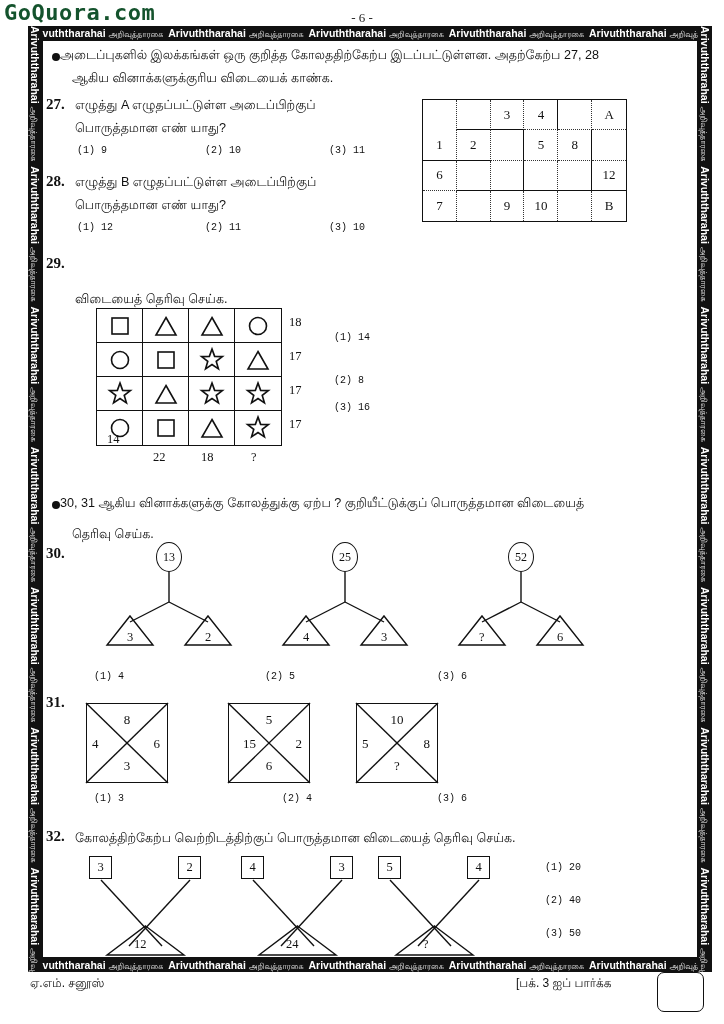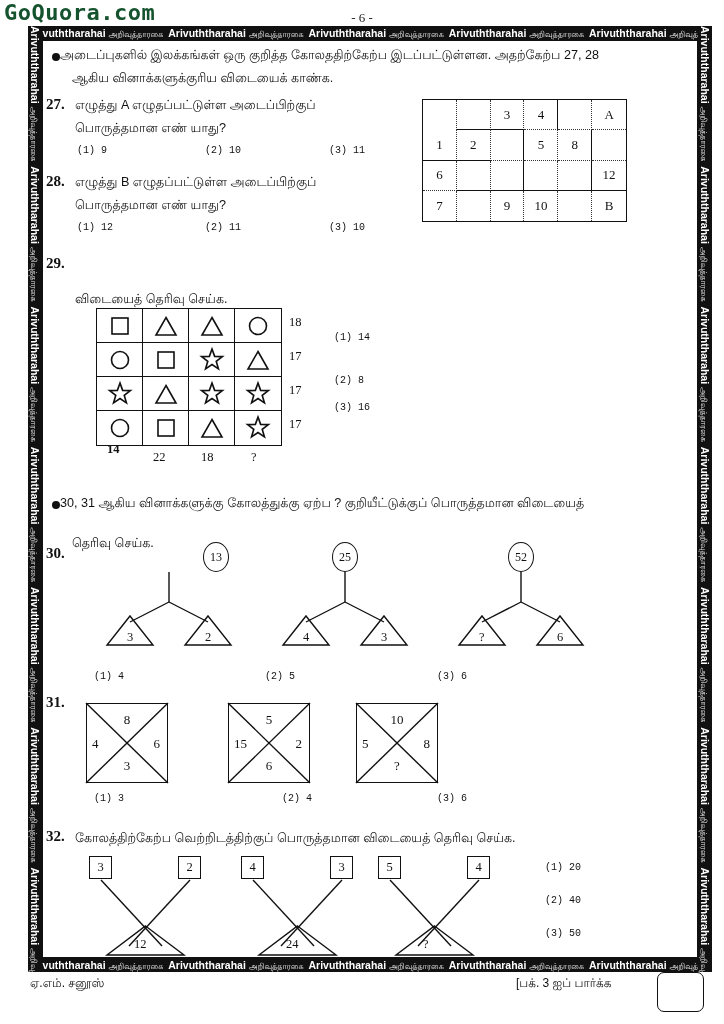--- a/index.html
+++ b/index.html
@@ -384,41 +384,41 @@
             <polygon points="13.00,2.00 15.53,9.02 22.99,9.26 17.09,13.83 19.17,20.99 13.00,16.80 6.83,20.99 8.91,13.83 3.01,9.26 10.47,9.02" fill="none" stroke="#111" stroke-width="1.6"></polygon>
           </svg>
         </div>
       </div>
 
     <div class="rowsum" style="left:245px; top:273px;">18</div>
     <div class="rowsum" style="left:245px; top:307px;">17</div>
     <div class="rowsum" style="left:245px; top:341px;">17</div>
     <div class="rowsum" style="left:245px; top:375px;">17</div>
 
-    <div class="colsum" style="left:63px;  top:400px;font-weight:bold;">14</div>
+    <div class="colsum" style="left:63px;  top:390px;">14</div>
     <div class="colsum" style="left:109px; top:408px;">22</div>
     <div class="colsum" style="left:157px; top:408px;">18</div>
     <div class="colsum" style="left:207px; top:408px;">?</div>
 
     <div class="opt" style="left:290px; top:290px;">(1)  14</div>
     <div class="opt" style="left:290px; top:333px;">(2)  8</div>
     <div class="opt" style="left:290px; top:360px;">(3)  16</div>
 
     <div class="bullet-row" style="left:8px; top:454px; width:630px;">
       <div class="dot"></div>
       <div>
         <div class="ta">30, 31 ஆகிய வினாக்களுக்கு கோலத்துக்கு ஏற்ப ? குறியீட்டுக்குப் பொருத்தமான விடையைத்</div>
-        <div class="ta" style="margin-top:24px; margin-left:12px;">தெரிவு செய்க.</div>
+        <div class="ta" style="margin-top:15px; margin-left:12px;">தெரிவு செய்க.</div>
       </div>
     </div>
 
     <div class="qnum" style="left:2px; top:503px;">30.</div>
 
     <div class="tree" id="tree0" style="left:64px; top:500px;">
-        <div class="node-circle" style="left:48px; top:0px;margin-left:47px;">13</div>
+        <div class="node-circle" style="left:48px; top:0px;">13</div>
         <svg width="150" height="105" style="position:absolute;left:0;top:0;">
           <line x1="61" y1="30" x2="61" y2="60" stroke="#111" stroke-width="1.4"></line>
           <line x1="61" y1="60" x2="22" y2="80" stroke="#111" stroke-width="1.4"></line>
           <line x1="61" y1="60" x2="100" y2="80" stroke="#111" stroke-width="1.4"></line>
           <polygon points="22,74 45,103 -1,103" fill="none" stroke="#111" stroke-width="1.4"></polygon>
           <polygon points="100,74 123,103 77,103" fill="none" stroke="#111" stroke-width="1.4"></polygon>
           <text x="19" y="99" font-family="Liberation Serif, serif" font-size="12.5" fill="#111">3</text>
           <text x="97" y="99" font-family="Liberation Serif, serif" font-size="12.5" fill="#111">2</text>
         </svg>
       </div>
@@ -462,21 +462,21 @@
         <div class="v" style="left:5px;top:32px;">4</div>
         <div class="v" style="right:7px;top:32px;">6</div>
         <div class="v" style="left:0;right:0;bottom:8px;text-align:center;">3</div>
       </div>
     <div class="xsquare" id="xsq1" style="left:184px; top:661px;">
         <svg width="82" height="80" style="position:absolute;left:-1px;top:-1px;">
           <line x1="0" y1="0" x2="82" y2="80" stroke="#111" stroke-width="1.4"></line>
           <line x1="82" y1="0" x2="0" y2="80" stroke="#111" stroke-width="1.4"></line>
         </svg>
         <div class="v" style="left:0;right:0;top:8px;text-align:center;">5</div>
-        <div class="v" style="left:5px;top:32px;text-align:center;">15</div>
+        <div class="v" style="left:14px;top:32px;text-align:center;">15</div>
         <div class="v" style="right:7px;top:32px;">2</div>
         <div class="v" style="left:0;right:0;bottom:8px;text-align:center;">6</div>
       </div>
     <div class="xsquare" id="xsq2" style="left:312px; top:661px;">
         <svg width="82" height="80" style="position:absolute;left:-1px;top:-1px;">
           <line x1="0" y1="0" x2="82" y2="80" stroke="#111" stroke-width="1.4"></line>
           <line x1="82" y1="0" x2="0" y2="80" stroke="#111" stroke-width="1.4"></line>
         </svg>
         <div class="v" style="left:0;right:0;top:8px;text-align:center;">10</div>
         <div class="v" style="left:5px;top:32px;">5</div>

